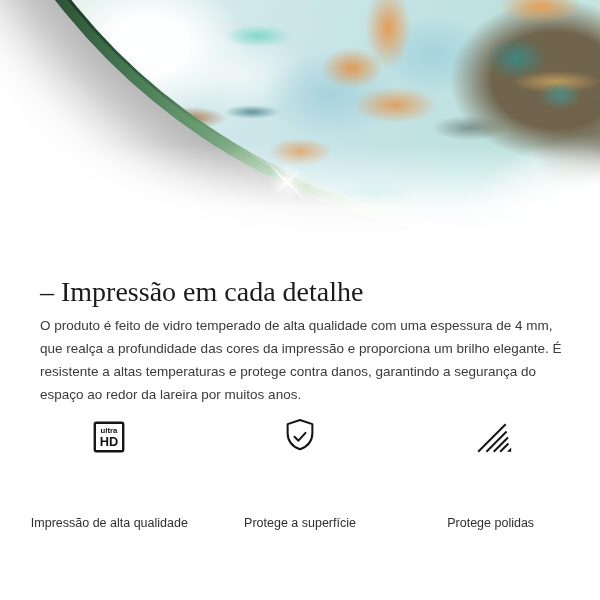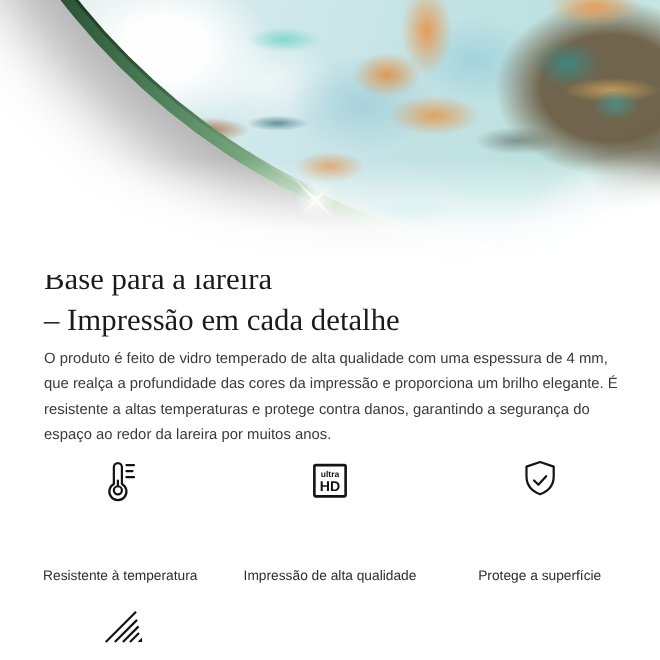--- a/index.html
+++ b/index.html
@@ -80,39 +80,28 @@
 
   <div class="hero" aria-label="Round tempered-glass fireplace base shown edge-on, printed with abstract alcohol-ink marble art in teal, white, copper-orange and bronze, with a green bevelled glass edge, soft shadow and a light sparkle on the rim">
     <div class="disc-rim"></div>
     <div class="disc-rim-line"></div>
     <div class="marble"></div>
     <div class="hero-fade"></div>
     <div class="sparkle"></div>
   </div>
 
   <h1>
-    <span>Base para a lareira</span><br>
+    <br>
     <span>– Impressão em cada detalhe</span>
   </h1>
 
   <p class="desc">O produto é feito de vidro temperado de alta qualidade com uma espessura de 4 mm, que realça a profundidade das cores da impressão e proporciona um brilho elegante. É resistente a altas temperaturas e protege contra danos, garantindo a segurança do espaço ao redor da lareira por muitos anos.</p>
 
   <div class="features">
 
-    <div class="feature">
-      <div class="feature-icon">
-        <svg width="44" height="44" viewBox="0 0 48 48" stroke-linecap="round" stroke-linejoin="round">
-          <path d="M18 10.5 a4 4 0 0 1 8 0 V27.2 a8.5 8.5 0 1 1 -8 0 Z"></path>
-          <circle cx="22" cy="33.5" r="4"></circle>
-          <path d="M22 24 v5.5"></path>
-          <path d="M30.5 8.5 h7.5 M30.5 14.5 h6 M30.5 20.5 h7.5"></path>
-        </svg>
-      </div>
-      <div class="feature-label">Resistente à temperatura</div>
-    </div>
 
     <div class="feature">
       <div class="feature-icon">
         <svg width="44" height="44" viewBox="0 0 48 48" stroke-linejoin="round">
           <rect x="8.5" y="8.5" width="31" height="31" rx="1.5" stroke-width="2.6"></rect>
           <text class="hd-top" x="24" y="20" text-anchor="middle">ultra</text>
           <text class="hd-bottom" x="24" y="34" text-anchor="middle">HD</text>
         </svg>
       </div>
       <div class="feature-label">Impressão de alta qualidade</div>

